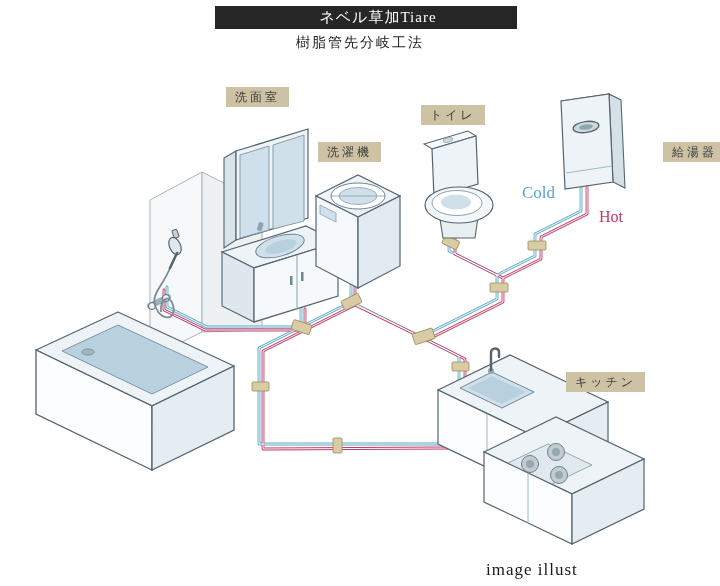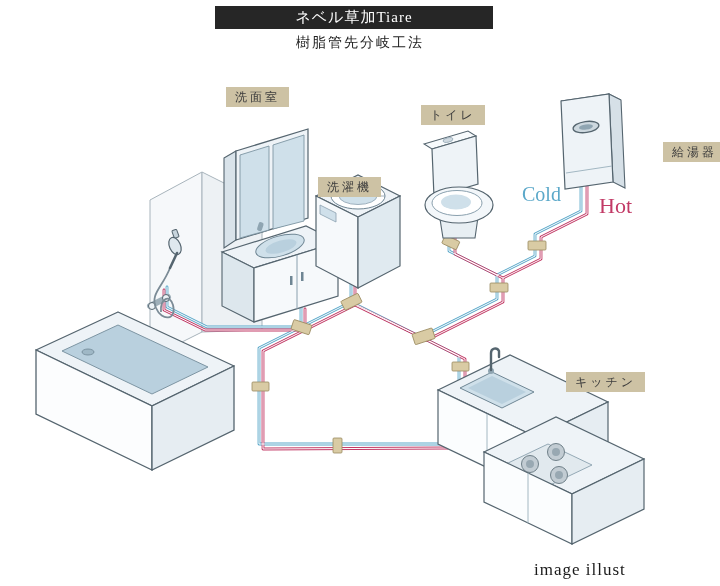--- a/index.html
+++ b/index.html
@@ -4,44 +4,44 @@
 <style>
   html,body{margin:0;padding:0;background:var(--page-bg,#fff);}
   .stage{
     position:relative;width:720px;height:586px;overflow:hidden;
     background:var(--page-bg,#fff);
     font-family:"Liberation Serif","DejaVu Serif",serif;
   }
   .banner{
     position:absolute;left:215px;top:6px;width:278px;height:23px;
     background:var(--banner-bg,#262626);color:var(--banner-text,#fff);
-    font-size:15px;line-height:23px;text-align:center;letter-spacing:1px;
+    font-size:15px;line-height:23px;text-align:center;letter-spacing:1px;padding-left:24px;
   }
   .subtitle{
     position:absolute;left:0;top:34px;width:720px;text-align:center;
     font-size:14px;color:#222;letter-spacing:2px;
   }
   .tag{
     position:absolute;background:var(--label-bg,#cdc2a4);color:var(--label-text,#3c3c3c);
     font-size:12px;line-height:16px;padding:2px 9px;letter-spacing:3px;white-space:nowrap;
   }
   #tag-washroom{left:226px;top:87px;}
-  #tag-washing-machine{left:318px;top:142px;margin-top:35px;}
+  #tag-washing-machine{left:318px;top:142px;}
   #tag-toilet{left:421px;top:105px;}
   #tag-water-heater{left:647px;top:142px;margin-left:16px;}
   #tag-bathroom{left:45px;top:259px;}
   #tag-kitchen{left:566px;top:372px;text-align:right;}
   .cold-word{
-    position:absolute;left:522px;top:183px;font-size:20px;color:var(--cold,#5ba8c9);
+    position:absolute;left:522px;top:183px;font-size:17px;color:var(--cold,#5ba8c9);
   }
   .hot-word{
-    position:absolute;left:599px;top:193px;font-size:22px;color:var(--hot,#c23a66);
+    position:absolute;left:599px;top:208px;font-size:16px;color:var(--hot,#c23a66);
   }
   .caption{
-    position:absolute;left:486px;top:560px;font-size:17px;color:#1a1a1a;letter-spacing:1px;margin-left:48px;
+    position:absolute;left:486px;top:560px;font-size:17px;color:#1a1a1a;letter-spacing:1px;
   }
   svg.scene{position:absolute;left:0;top:0;}
   .pipes-cold path{stroke:var(--cold,#5ba8c9);}
   .pipes-hot path{stroke:var(--hot,#c23a66);}
   .pipes-cold path,.pipes-hot path{fill:none;stroke-width:2.8;stroke-linejoin:round;stroke-linecap:round;}
   .pipes-core path{fill:none;stroke:#fff;stroke-width:1;stroke-linejoin:round;stroke-linecap:round;}
   .connector{fill:#d9cba4;stroke:#9a8a5f;stroke-width:0.8;}
 </style>
 </head>
 <body>

